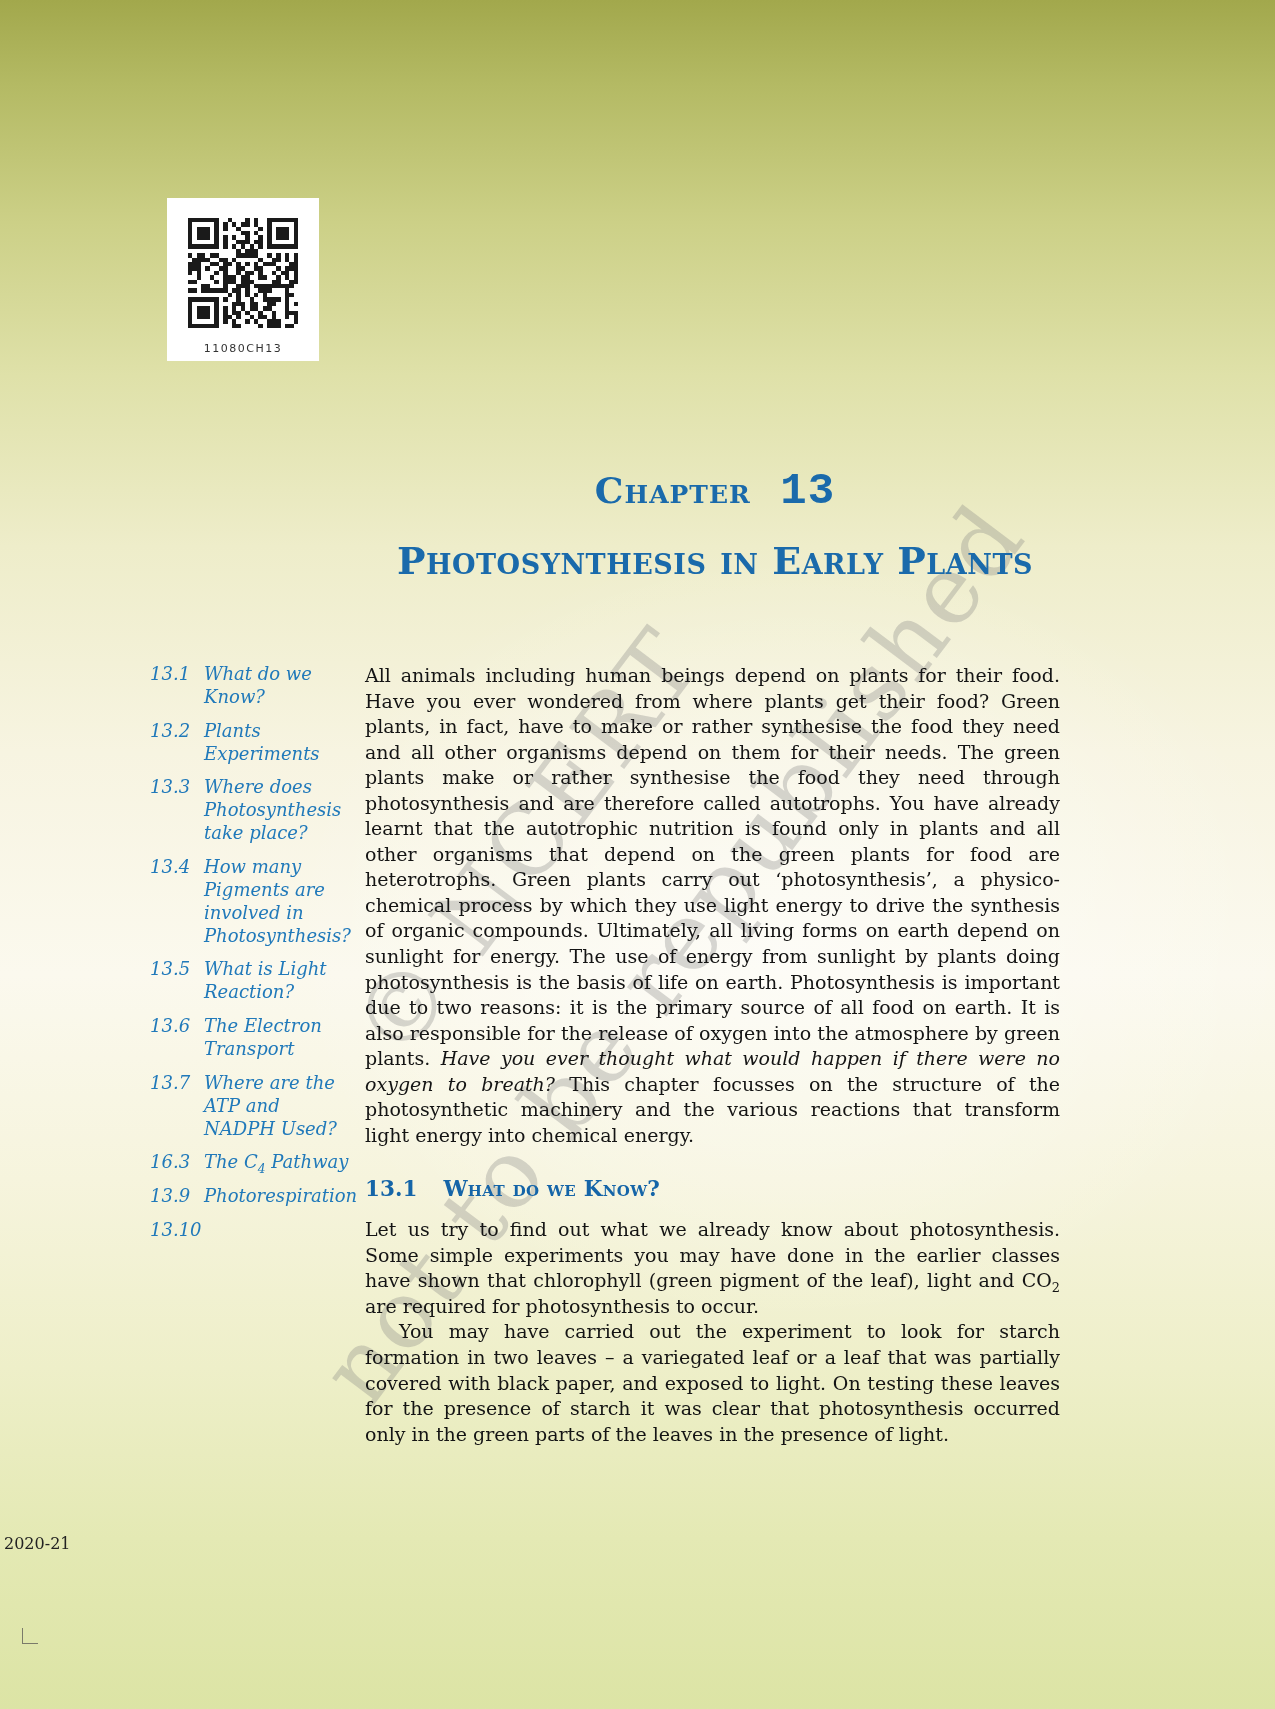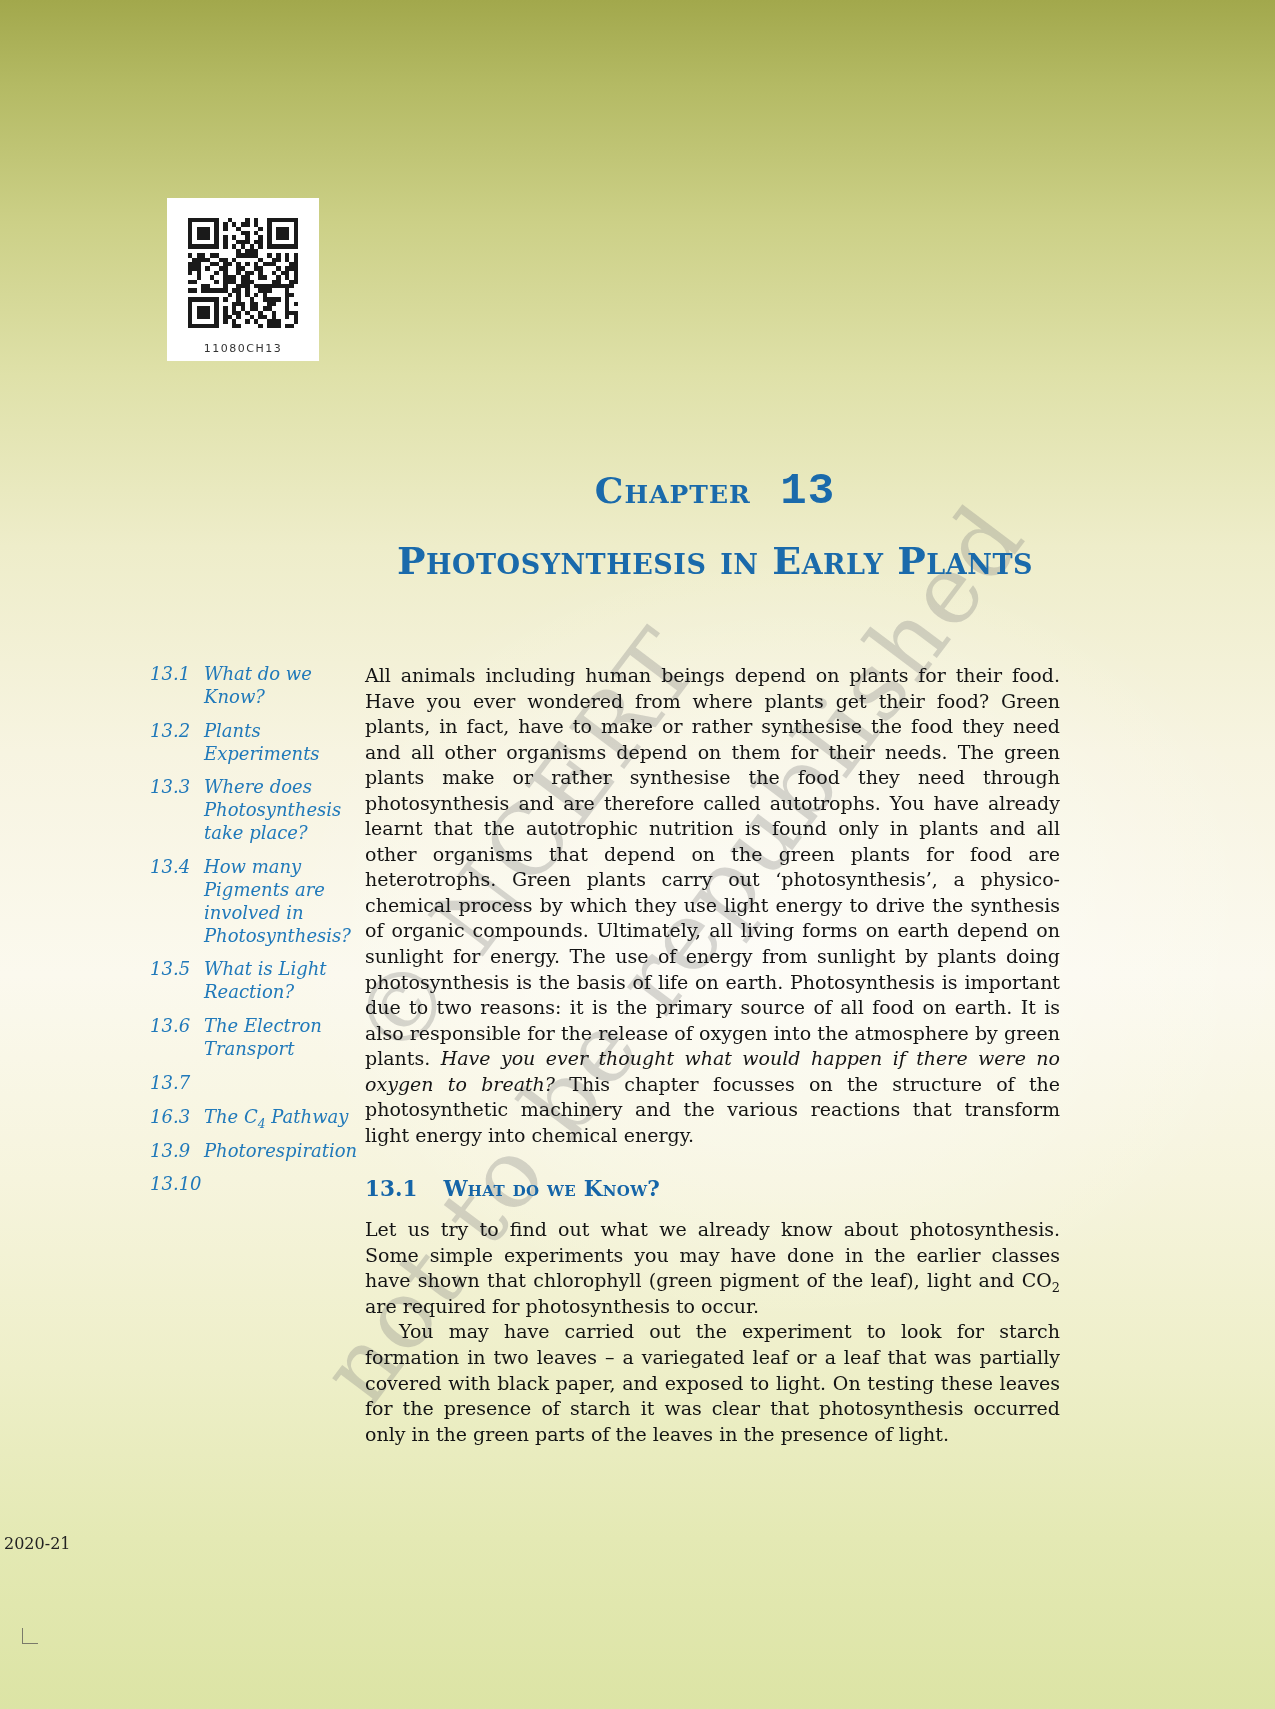--- a/index.html
+++ b/index.html
@@ -439,20 +439,21 @@
       <div class="toc-item">
         <span class="toc-num">13.5</span>
         <span class="toc-label">What is Light Reaction?</span>
       </div>
       <div class="toc-item">
         <span class="toc-num">13.6</span>
         <span class="toc-label">The Electron Transport</span>
       </div>
       <div class="toc-item">
         <span class="toc-num">13.7</span>
+        <span class="toc-label">Where are the ATP and NADPH Used?</span>
       </div>
       <div class="toc-item">
         <span class="toc-num">16.3</span>
         <span class="toc-label"><span>The C</span><sub>4</sub><span> Pathway</span></span>
       </div>
       <div class="toc-item">
         <span class="toc-num">13.9</span>
         <span class="toc-label">Photorespiration</span>
       </div>
       <div class="toc-item">

